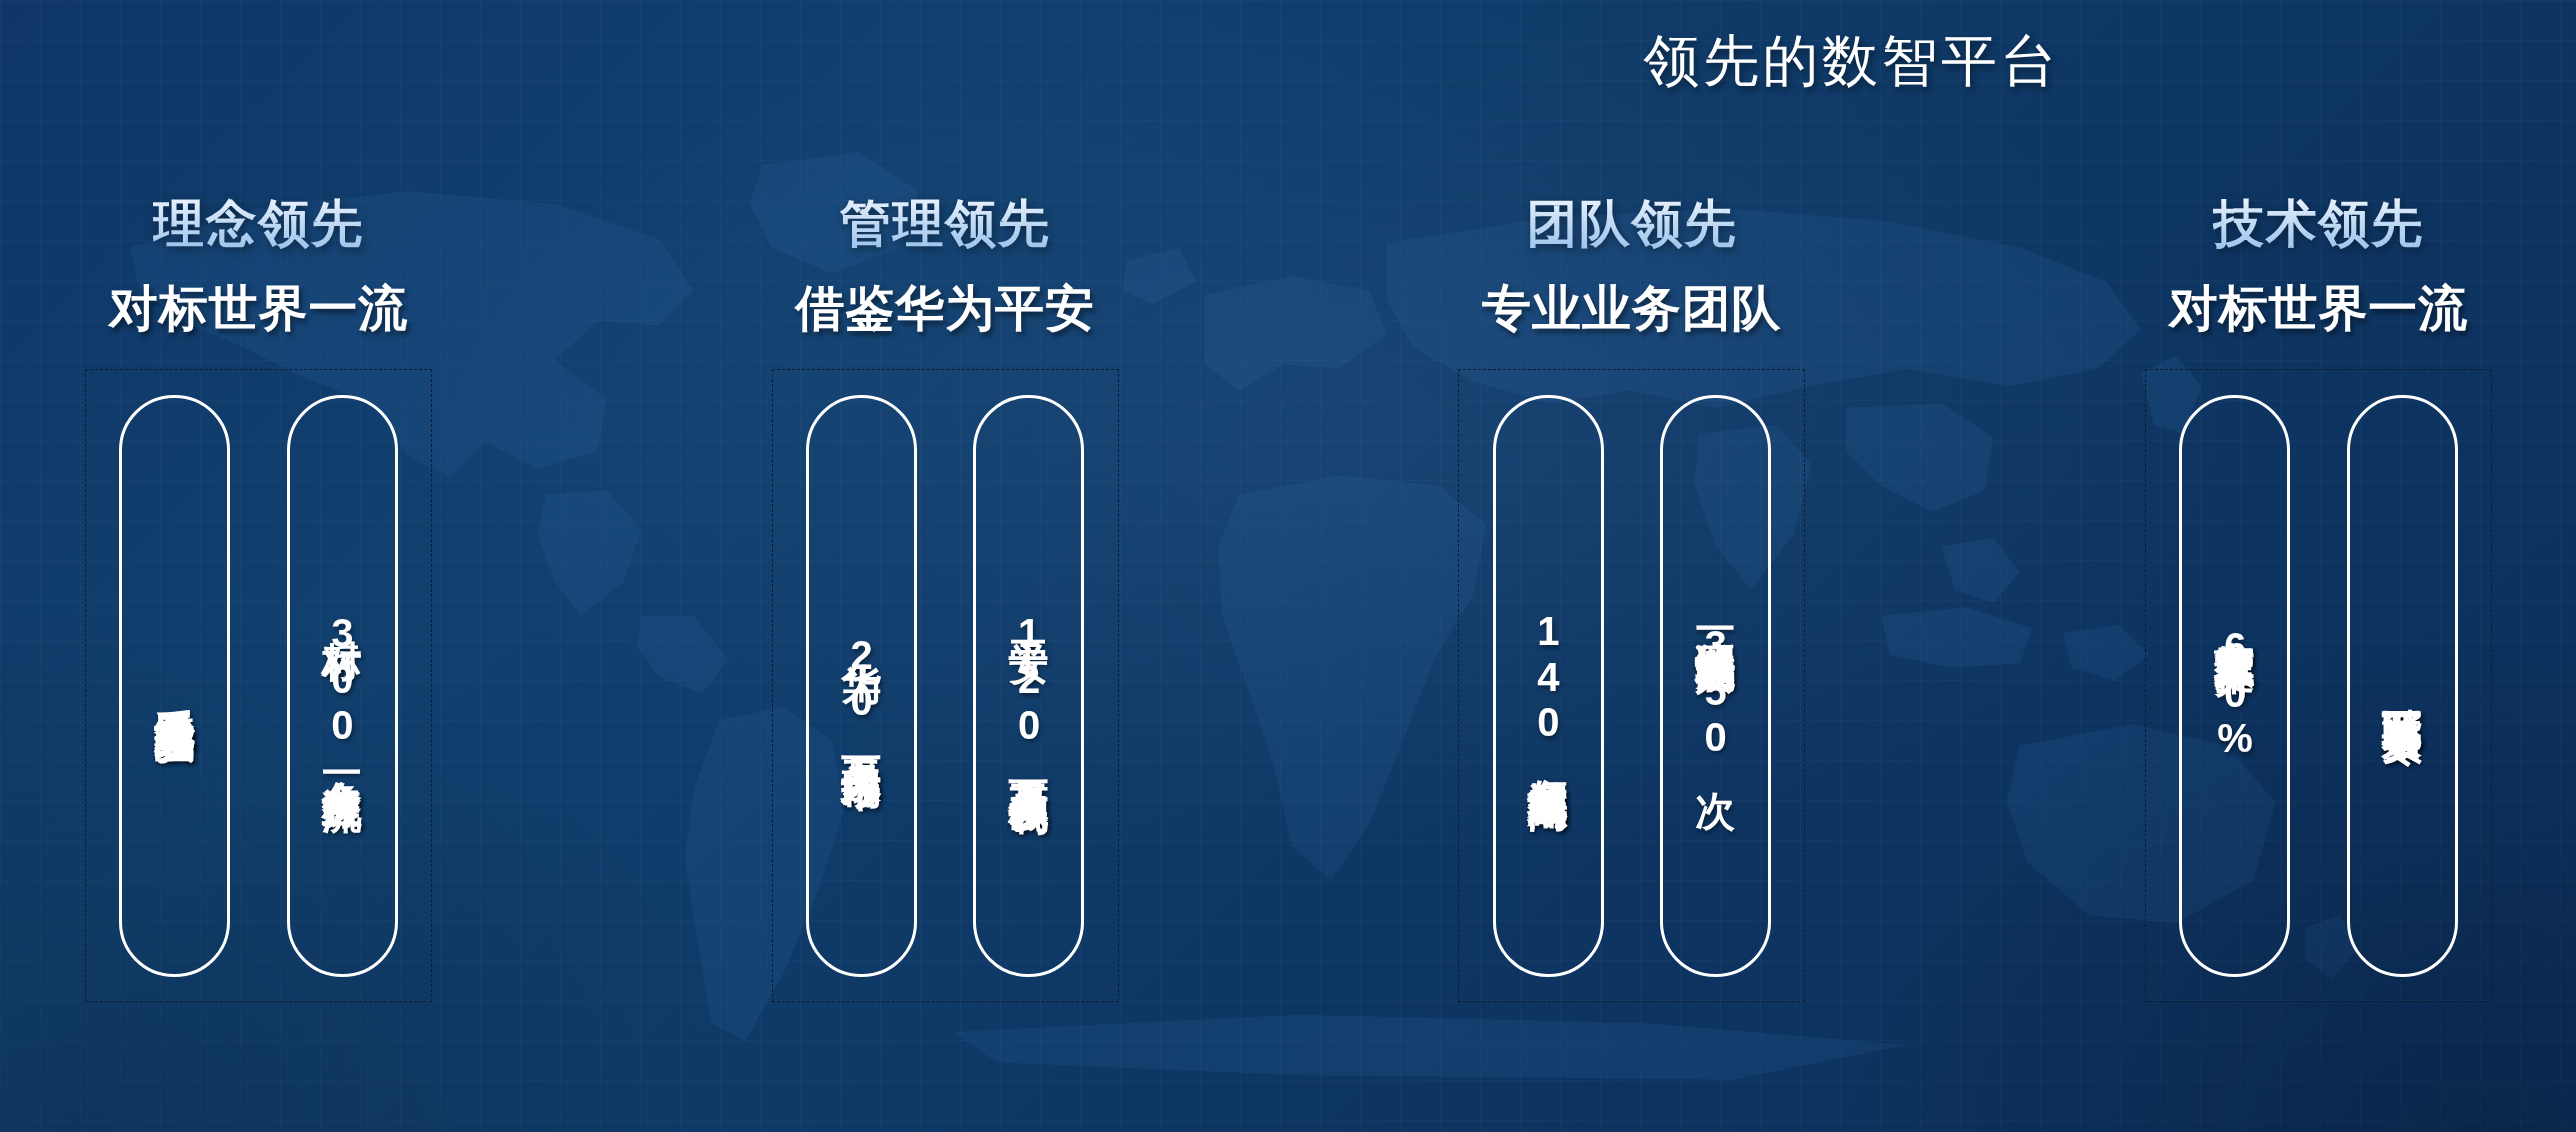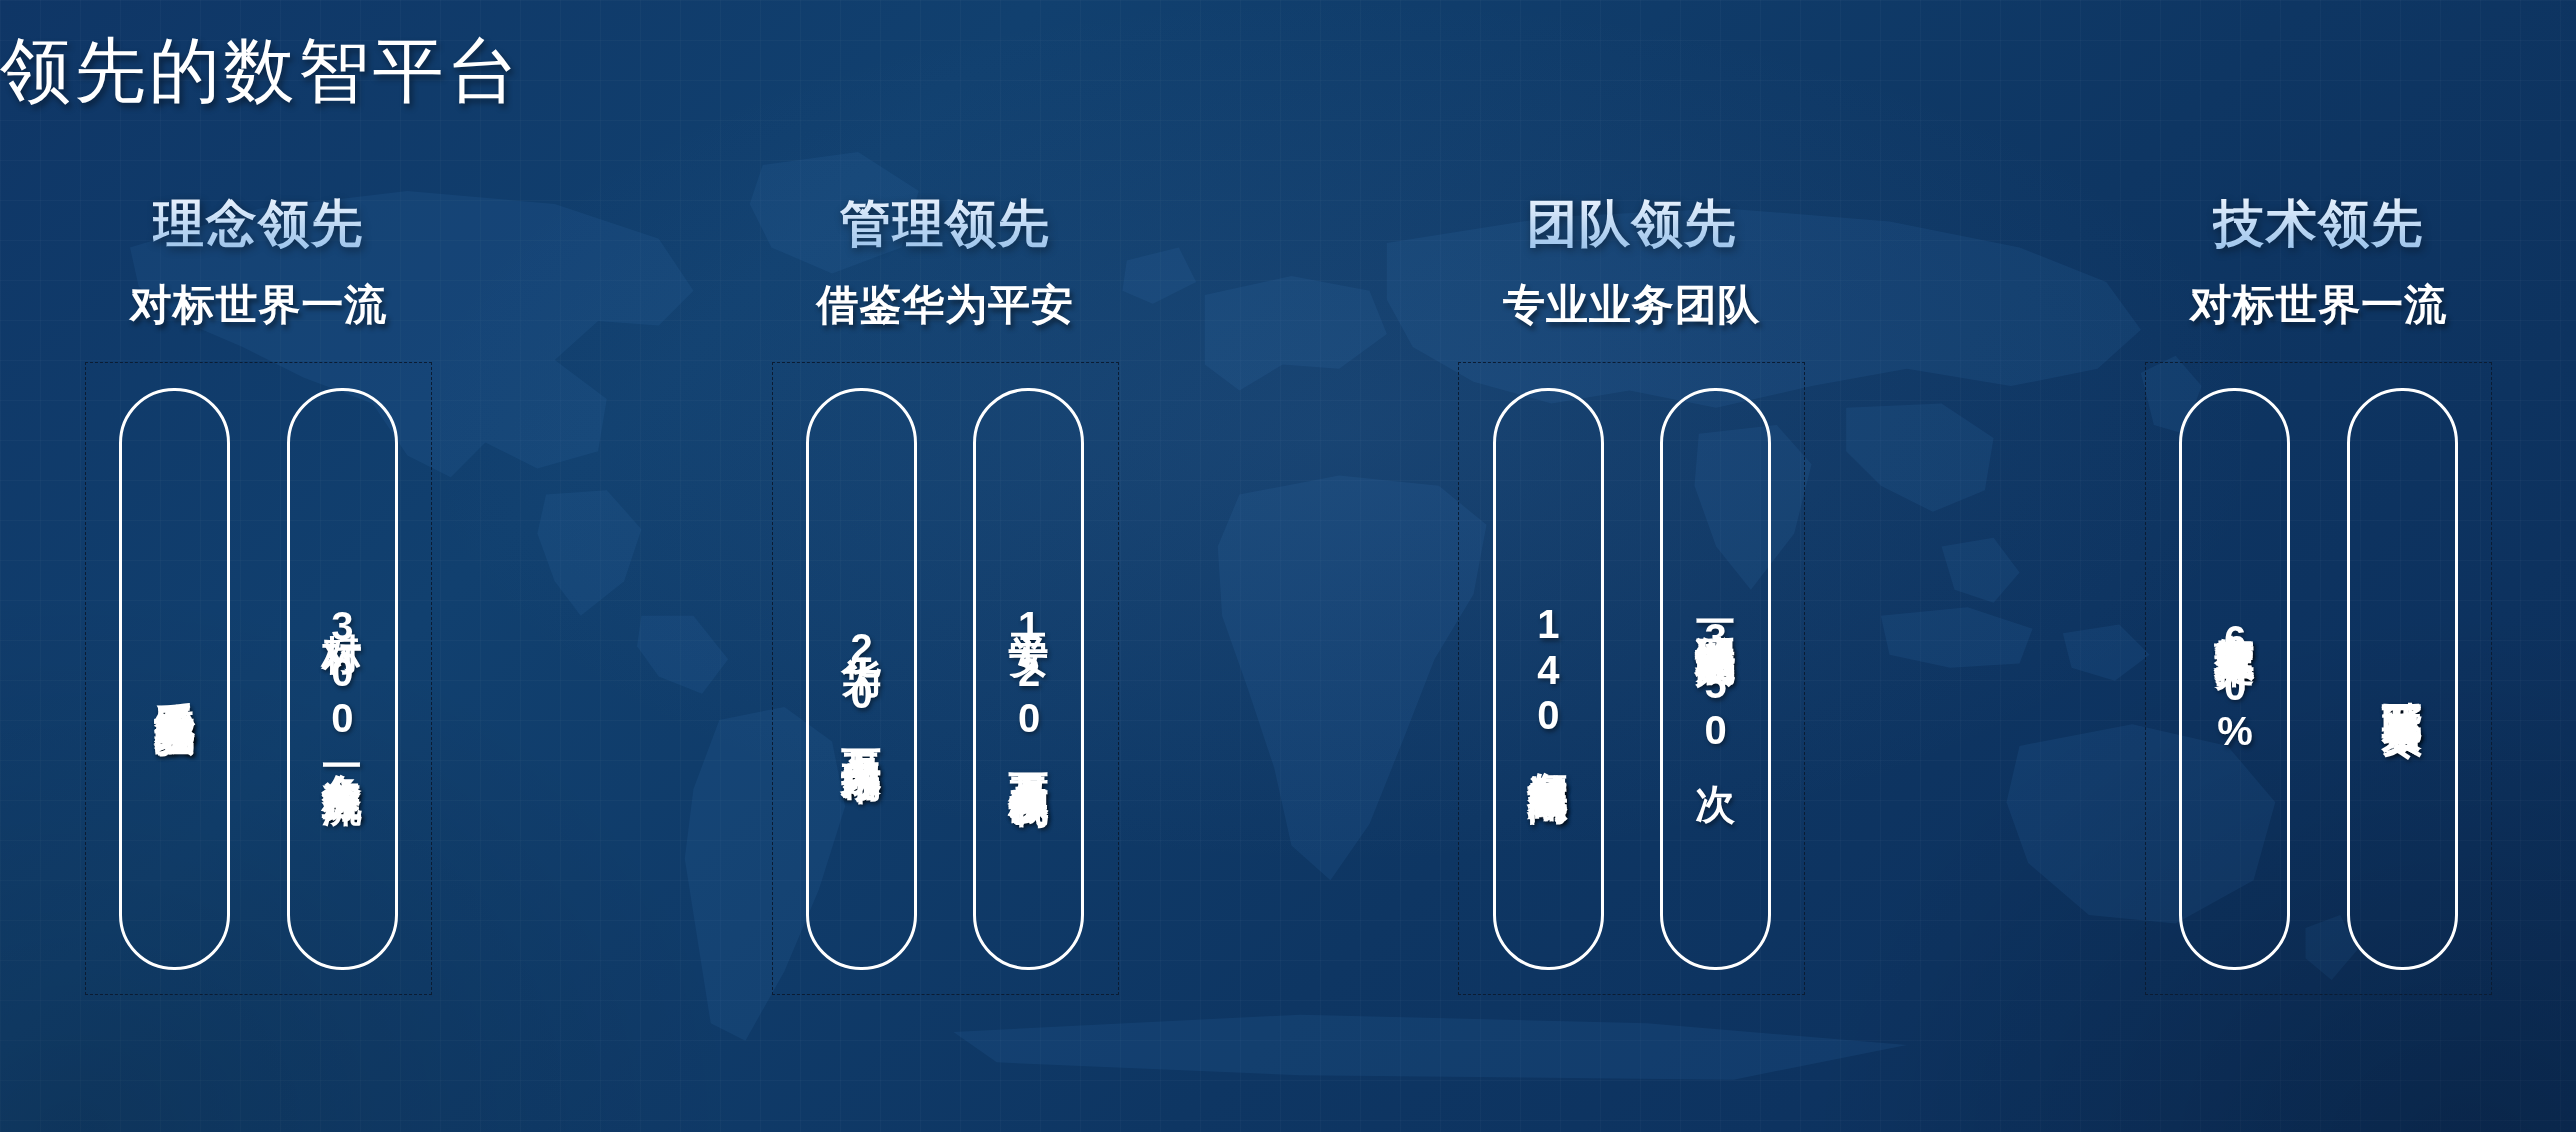--- a/index.html
+++ b/index.html
@@ -50,22 +50,22 @@
       radial-gradient(ellipse 1300px 607px at 52% 38%, rgba(120,170,225,0.09), rgba(0,0,0,0) 72%),
       radial-gradient(ellipse 953px 780px at 96% 102%, rgba(0,0,0,0.20), rgba(0,0,0,0) 70%),
       radial-gradient(ellipse 953px 780px at 3% 100%, rgba(0,0,0,0.16), rgba(0,0,0,0) 70%);
     pointer-events: none;
   }
 
   #page-title {
     position: absolute;
     left: 0; top: 24px;
     width: 2060px;
-    text-align: left;
-    font-size: 71px;
+    text-align: right;
+    font-size: 56px;
     font-weight: 400;
     letter-spacing: 3.5px;
     color: #ffffff;
     text-shadow: 2.6px 3.5px 6px rgba(0,0,0,0.45);
     white-space: nowrap;
   }
 
   #columns {
     position: absolute;
     left: 68px;
@@ -93,21 +93,21 @@
     background: linear-gradient(180deg, #e9f2fd 0%, #bcd7f3 55%, #9ec5ec 100%);
     -webkit-background-clip: text;
     background-clip: text;
     color: transparent;
     -webkit-text-fill-color: transparent;
     filter: drop-shadow(2.6px 3.5px 4.3px rgba(0,0,0,0.42));
   }
 
   .col-subheading {
     margin-top: 35px;
-    font-size: 42px;
+    font-size: 49px;
     font-weight: 700;
     letter-spacing: 0.9px;
     line-height: 1;
     white-space: nowrap;
     color: #ffffff;
     text-shadow: 2.6px 3.5px 5.2px rgba(0,0,0,0.45);
   }
 
   .pill-frame {
     margin-top: 36px;

